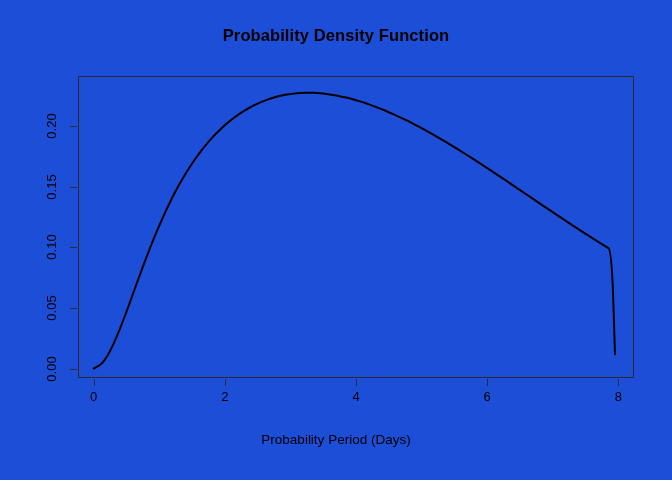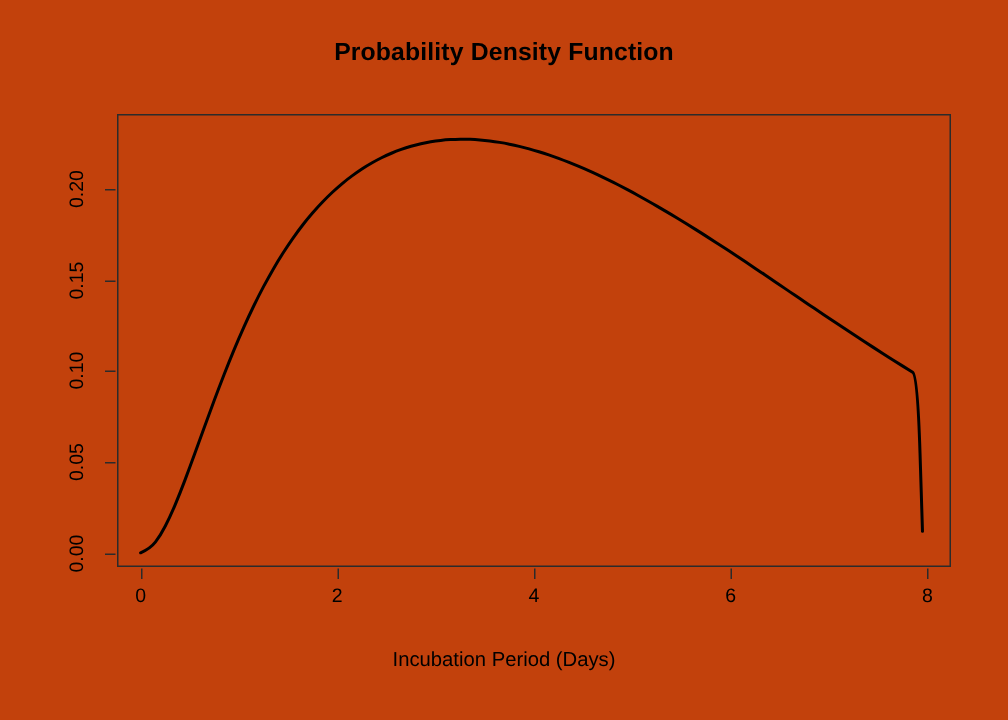--- a/index.html
+++ b/index.html
@@ -4,21 +4,21 @@
 <style>
   html, body {
     margin: 0;
     padding: 0;
     background: #ffffff;
   }
   #root {
     position: relative;
     width: 672px;
     height: 480px;
-    background: #c2410c;
+    background: #1d4ed8;
     font-family: "Liberation Sans", sans-serif;
     overflow: hidden;
   }
   #chart-title {
     position: absolute;
     left: 0;
     top: 26px;
     width: 672px;
     text-align: center;
     font-size: 16.5px;
@@ -125,15 +125,15 @@
         <div class="x-tick-label" style="left: 146.868px;">2</div>
         <div class="tick-mark x-tick" style="left: 278px;"></div>
         <div class="x-tick-label" style="left: 278px;">4</div>
         <div class="tick-mark x-tick" style="left: 409.132px;"></div>
         <div class="x-tick-label" style="left: 409.132px;">6</div>
         <div class="tick-mark x-tick" style="left: 540.264px;"></div>
         <div class="x-tick-label" style="left: 540.264px;">8</div>
       </div>
   </div>
 
-  <div id="x-axis-label">Incubation Period (Days)</div>
+  <div id="x-axis-label">Probability Period (Days)</div>
 
 </div>
 
 </body></html>

